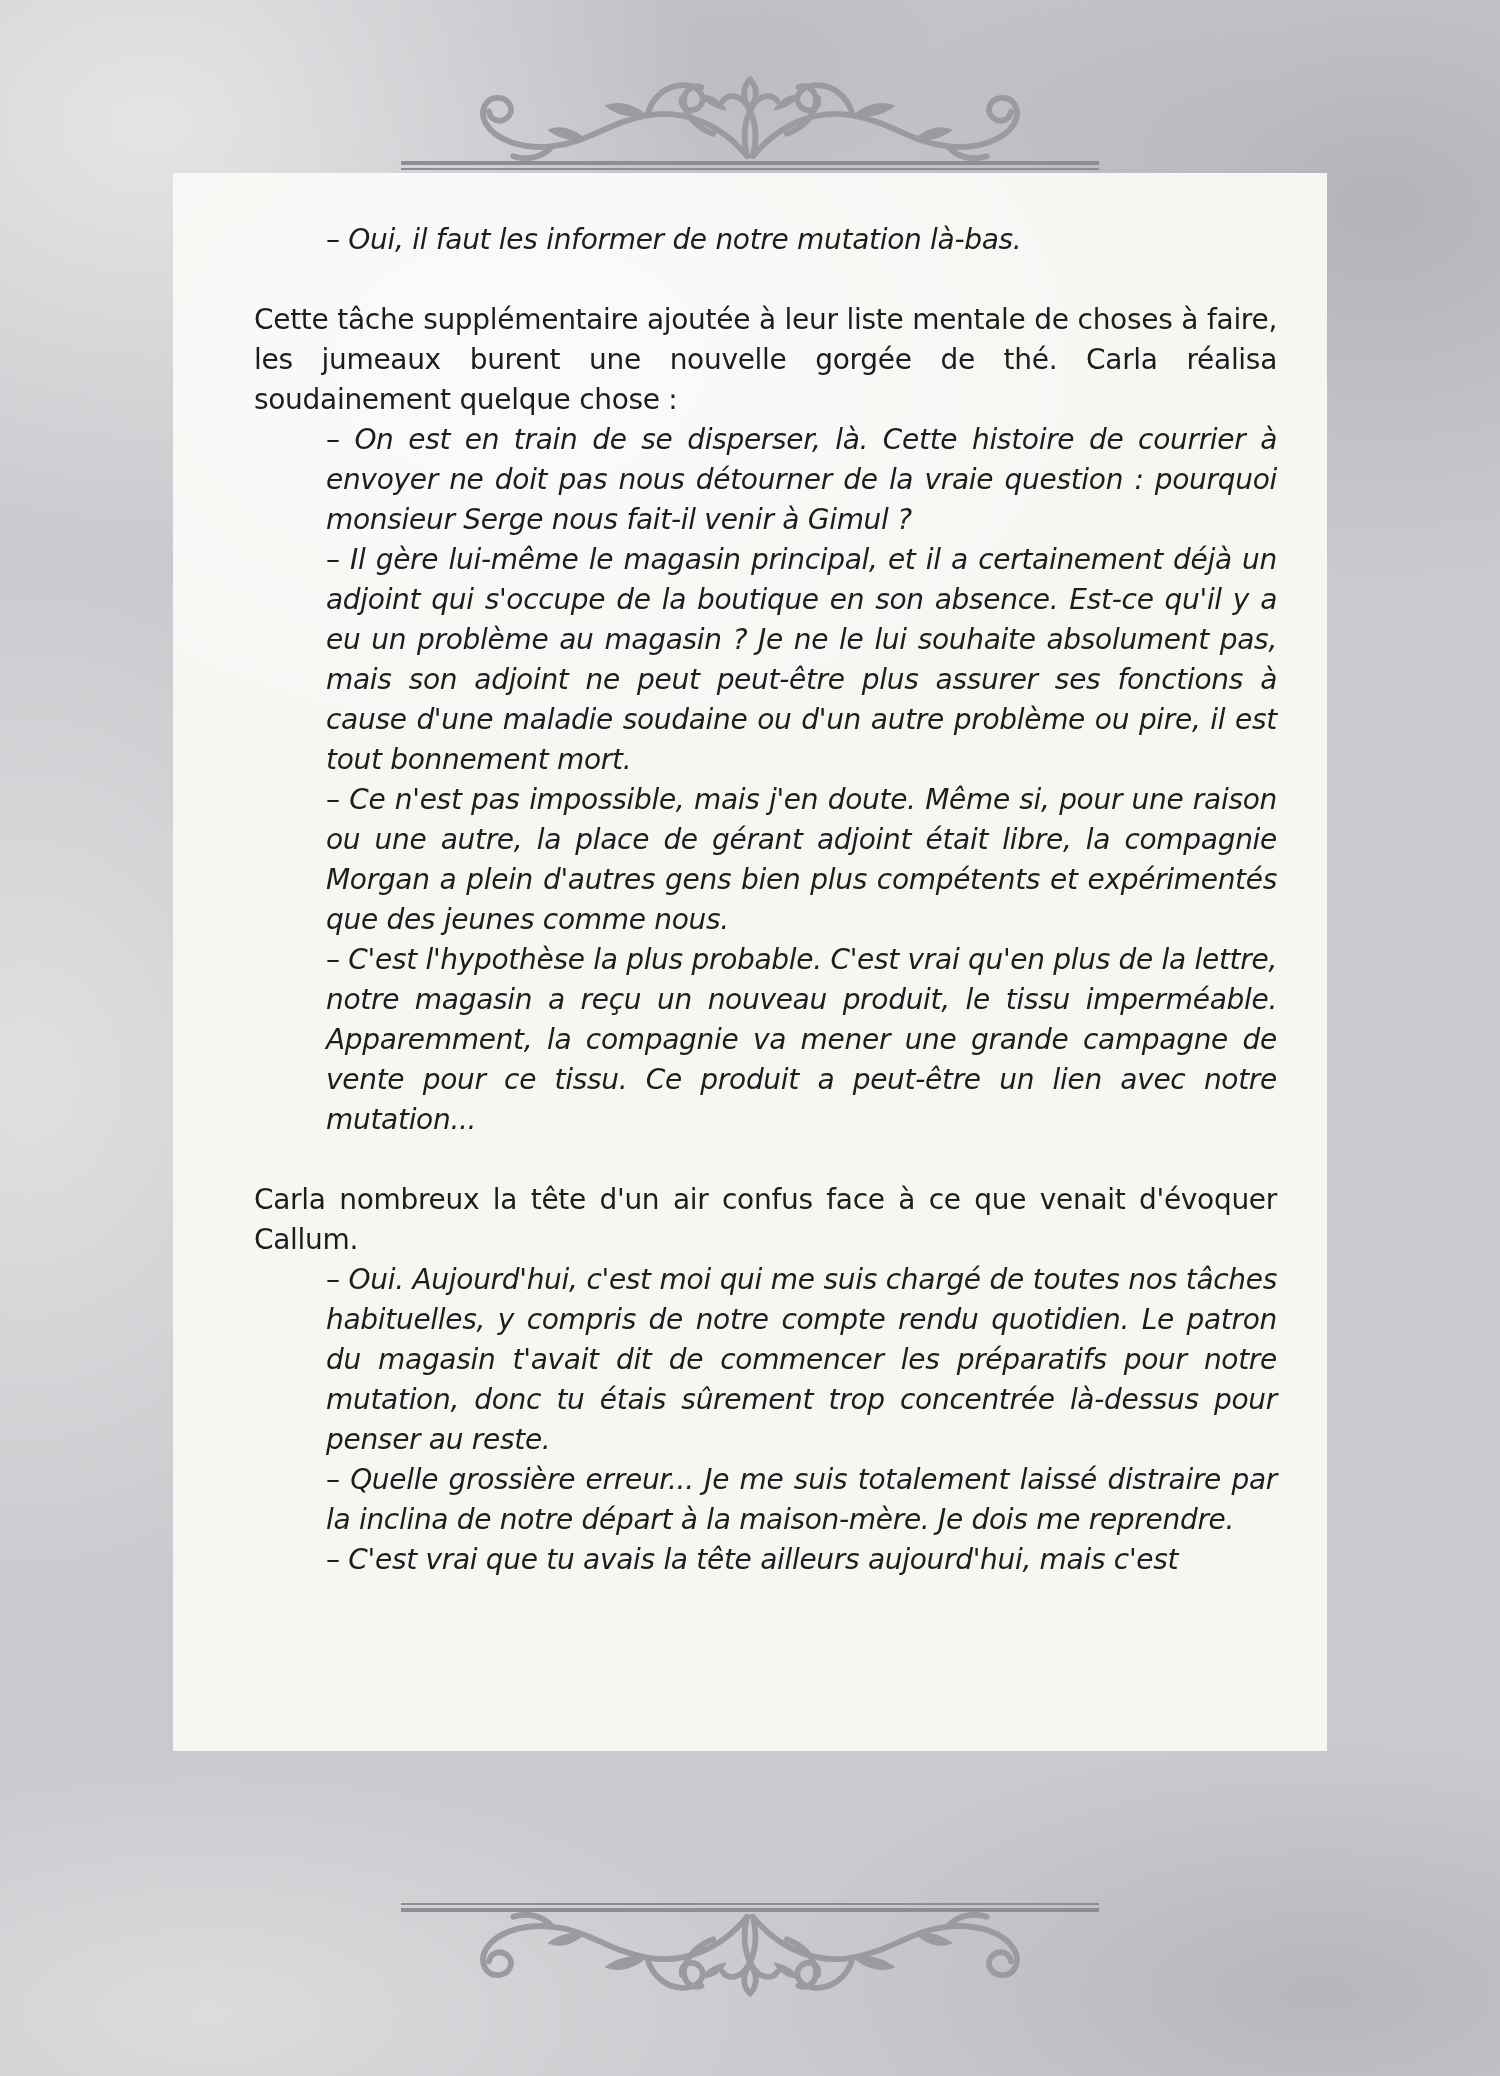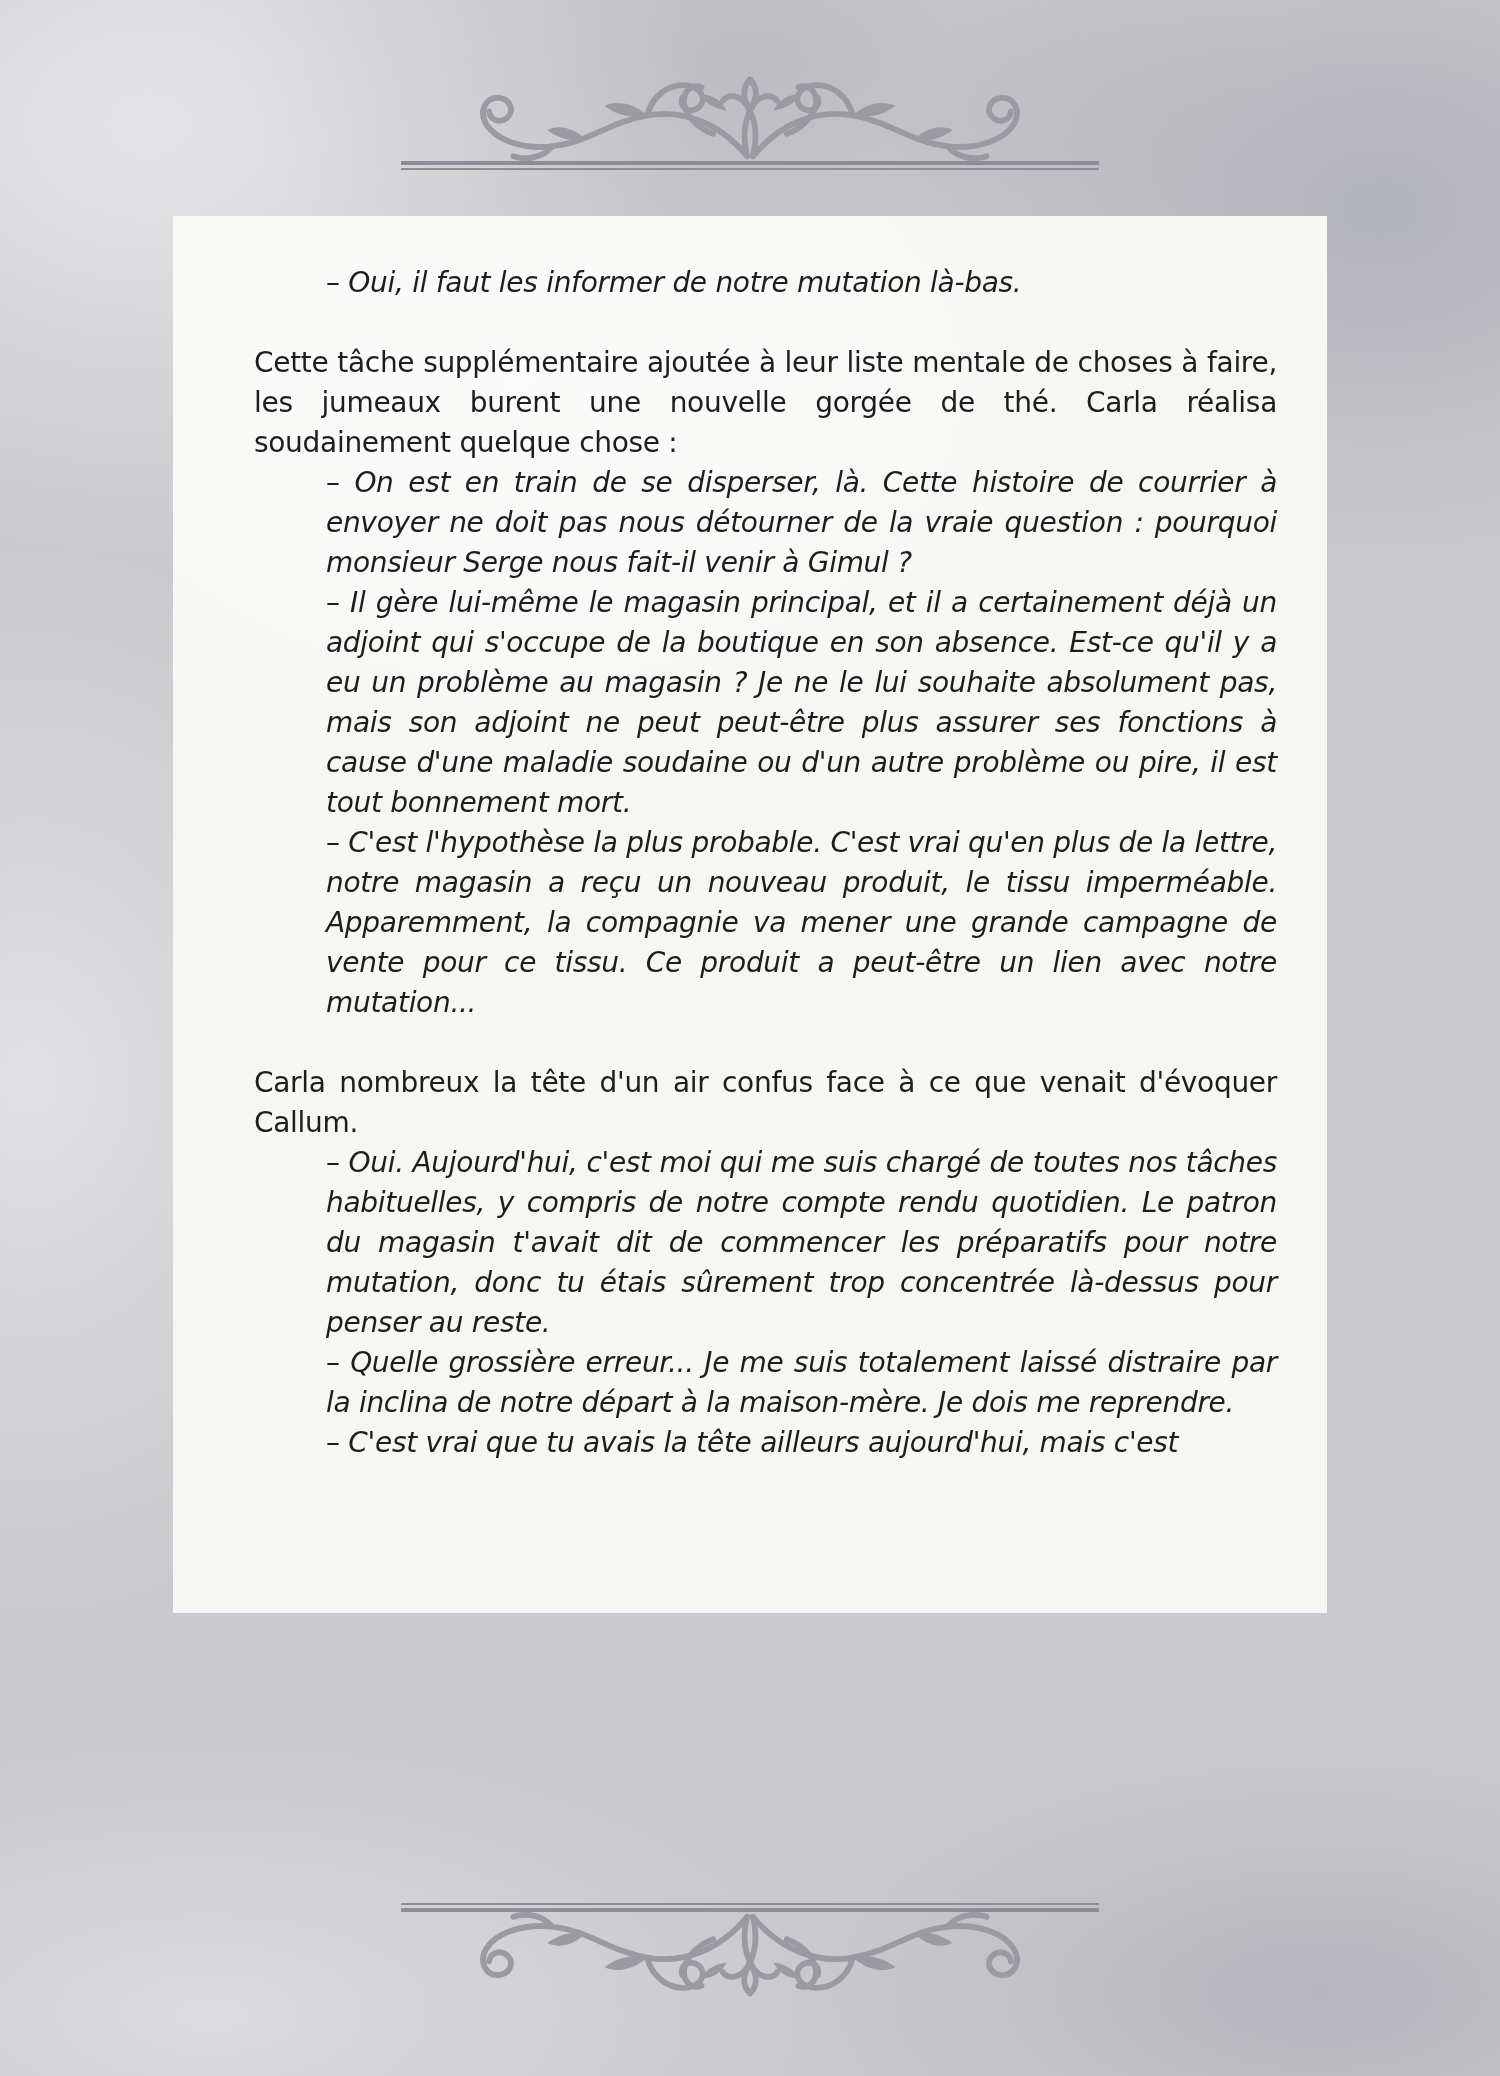--- a/index.html
+++ b/index.html
@@ -31,26 +31,26 @@
   .assembly.bottom{top:1903px;}
   .flourish{display:block;}
   .flourish.flipped{transform:scaleY(-1);}
   .fl-stroke{stroke:var(--ornament-color);fill:none;stroke-width:6;stroke-linecap:round;}
   .fl-fill{fill:var(--ornament-color);stroke:none;}
   .rules{width:698px;}
   .rule-a{height:4px;background:var(--rule-color);}
   .rule-gap{height:3px;}
   .rule-b{height:2px;background:var(--rule-color);}
   .paper{
-    position:absolute;left:173px;top:173px;width:1154px;height:1397px;
+    position:absolute;left:173px;top:173px;width:1154px;height:1578px;
     box-sizing:border-box;padding:47px 50px 18px 81px;
     background:var(--paper);
     background-image:radial-gradient(ellipse 900px 600px at 30% 12%, rgba(255,255,255,0.55), rgba(255,255,255,0) 70%);
     color:var(--ink);
-    font-size:28px;line-height:40px;letter-spacing:-0.3px;margin-top:43px;
+    font-size:28px;line-height:40px;letter-spacing:-0.3px;
   }
   .paper p{margin:0;text-align:justify;}
   .paper p.dialogue{margin-left:72px;font-style:italic;}
   .paper p.spacer{height:40px;}
 </style>
 </head>
 <body>
 
 <svg width="0" height="0" style="position:absolute" aria-hidden="true">
   <defs>
@@ -79,20 +79,21 @@
     <div class="rule-b"></div>
   </div>
 </div>
 
 <div class="paper" id="paperContent">
     <p class="dialogue">– Oui, il faut les informer de notre mutation là-bas.</p>
     <p class="spacer"></p>
     <p class="narration">Cette tâche supplémentaire ajoutée à leur liste mentale de choses à faire, les jumeaux burent une nouvelle gorgée de thé. Carla réalisa soudainement quelque chose :</p>
     <p class="dialogue">– On est en train de se disperser, là. Cette histoire de courrier à envoyer ne doit pas nous détourner de la vraie question : pourquoi monsieur Serge nous fait-il venir à Gimul ?</p>
     <p class="dialogue">– Il gère lui-même le magasin principal, et il a certainement déjà un adjoint qui s'occupe de la boutique en son absence. Est-ce qu'il y a eu un problème au magasin ? Je ne le lui souhaite absolument pas, mais son adjoint ne peut peut-être plus assurer ses fonctions à cause d'une maladie soudaine ou d'un autre problème ou pire, il est tout bonnement mort.</p>
+    <p class="dialogue">– Ce n'est pas impossible, mais j'en doute. Même si, pour une raison ou une autre, la place de gérant adjoint était libre, la compagnie Morgan a plein d'autres gens bien plus compétents et expérimentés que des jeunes comme nous.</p>
     <p class="dialogue">– C'est l'hypothèse la plus probable. C'est vrai qu'en plus de la lettre, notre magasin a reçu un nouveau produit, le tissu imperméable. Apparemment, la compagnie va mener une grande campagne de vente pour ce tissu. Ce produit a peut-être un lien avec notre mutation...</p>
     <p class="spacer"></p>
     <p class="narration">Carla nombreux la tête d'un air confus face à ce que venait d'évoquer Callum.</p>
     <p class="dialogue">– Oui. Aujourd'hui, c'est moi qui me suis chargé de toutes nos tâches habituelles, y compris de notre compte rendu quotidien. Le patron du magasin t'avait dit de commencer les préparatifs pour notre mutation, donc tu étais sûrement trop concentrée là-dessus pour penser au reste.</p>
     <p class="dialogue">– Quelle grossière erreur... Je me suis totalement laissé distraire par la inclina de notre départ à la maison-mère. Je dois me reprendre.</p>
     <p class="dialogue">– C'est vrai que tu avais la tête ailleurs aujourd'hui, mais c'est</p>
   </div>
 
 <div class="assembly bottom">
   <div class="rules">

